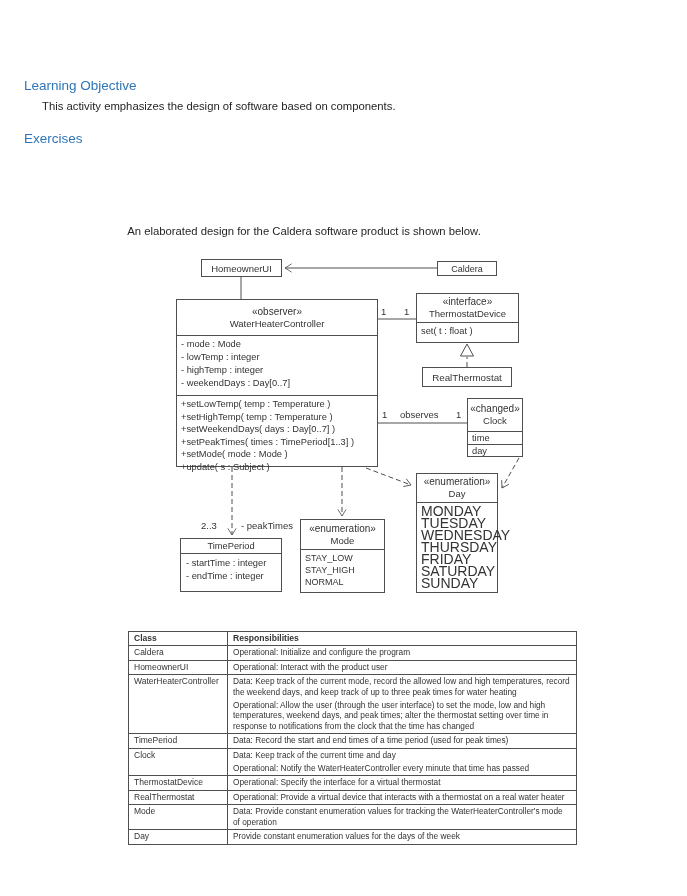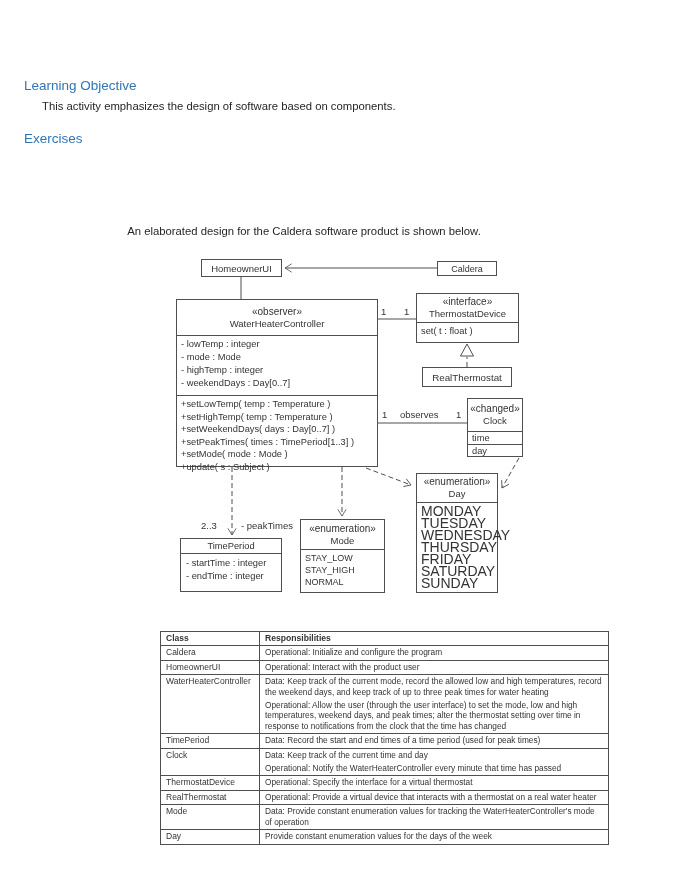--- a/index.html
+++ b/index.html
@@ -36,21 +36,21 @@
   .uml .sec { border-top:1px solid #4f4f4f; padding:2px 4px; flex:1 1 auto; overflow:visible; }
   .uml .sec div { line-height:12.6px; white-space:nowrap; }
   .uml .attrs div { line-height:13px; }
   .uml .vals div { line-height:12px; }
   .uml.simple { justify-content:center; text-align:center; }
   .dlbl { position:absolute; font-size:9.5px; color:#333; z-index:3; white-space:nowrap; }
 
   
   .rtable {
     position:absolute; left:128px; top:631px; width:449px; border-collapse:collapse;
-    font-size:8.3px; color:#333; z-index:2; table-layout:fixed;margin-left:32px;
+    font-size:8.3px; color:#333; z-index:2; table-layout:fixed;
   }
   .rtable th, .rtable td { border:1px solid #4f4f4f; padding:1px 5px 2px; vertical-align:top; text-align:left; }
   .rtable th { font-size:8.6px; }
   .rtable .c1 { width:88px; font-size:8.5px; line-height:10.4px; }
   .rtable .rp { margin:0 0 3px; line-height:10.4px; }
   .rtable .rp:last-child { margin-bottom:0; }
 </style>
 </head>
 <body>
 
@@ -106,22 +106,22 @@
   <div class="uml simple" style="left:437px;top:261px;width:60px;height:15px;font-size:9px;">
     <div>Caldera</div>
   </div>
 
   <div class="uml" style="left:176px;top:299px;width:202px;height:168px;">
     <div class="ttl" style="height:35px;">
       <div class="stereo">«observer»</div>
       <div class="cname">WaterHeaterController</div>
     </div>
     <div class="sec attrs" style="flex:0 0 auto;height:55px;">
+        <div>- mode : Mode</div>
         <div>- lowTemp : integer</div>
-        <div>- mode : Mode</div>
         <div>- highTemp : integer</div>
         <div>- weekendDays : Day[0..7]</div>
       </div>
     <div class="sec">
         <div>+setLowTemp( temp : Temperature )</div>
         <div>+setHighTemp( temp : Temperature )</div>
         <div>+setWeekendDays( days : Day[0..7] )</div>
         <div>+setPeakTimes( times : TimePeriod[1..3] )</div>
         <div>+setMode( mode : Mode )</div>
         <div>+update( s : Subject )</div>

